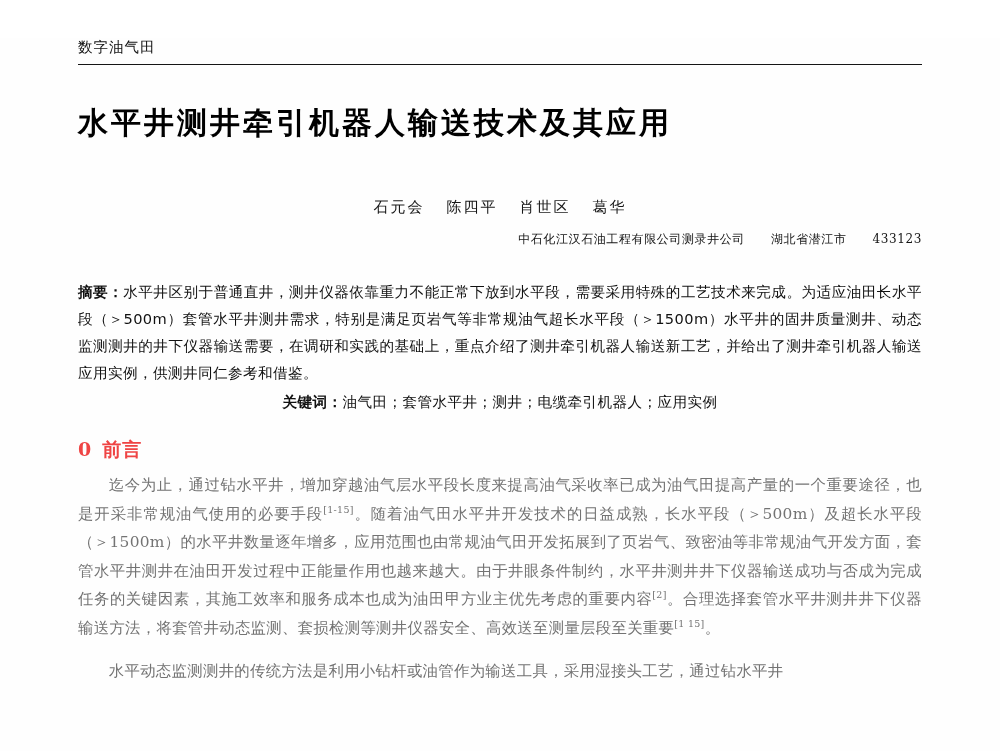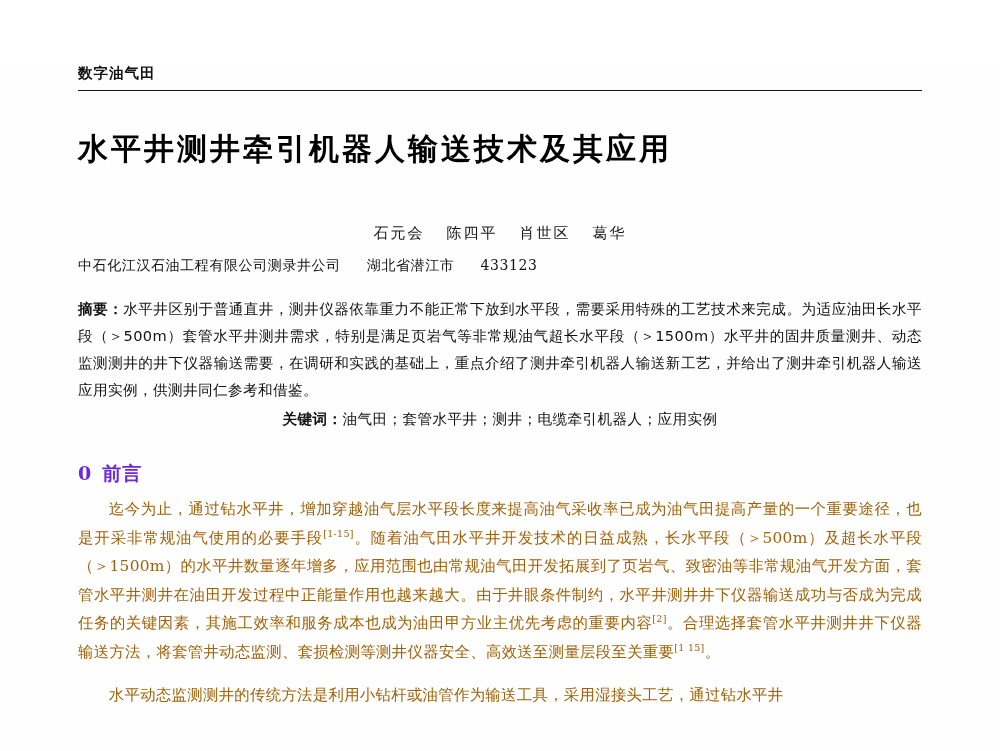--- a/index.html
+++ b/index.html
@@ -16,24 +16,24 @@
   }
   .page {
     position: relative;
     width: 1000px;
     height: 751px;
     background: #fefefe;
     box-sizing: border-box;
     padding: 0 78px;
   }
   .running-head {
-    margin-top: 64px;
+    margin-top: 38px;
     font-size: 14.5px;
     font-family: "DejaVu Serif", "Liberation Serif", serif;
-    font-weight: 700;
+    font-weight: 400;
     letter-spacing: 1px;
     color: #111;
   }
   .head-rule {
     margin-top: 7px;
     border-top: 1.6px solid #151515;
     width: 100%;
   }
   .title {
     margin-top: 38px;
@@ -51,32 +51,32 @@
     font-family: Liberation Mono, monospace;
     letter-spacing: 2px;
     color: #161616;
   }
   .authors .sp {
     display: inline-block;
     width: 22px;
   }
   .affiliation {
     margin-top: 14px;
-    text-align: left;
-    font-size: 14px;
+    text-align: right;
+    font-size: 12px;
     font-family: "DejaVu Serif", "Liberation Serif", serif;
     letter-spacing: 0.6px;
     color: #131313;
   }
   .affiliation .gap {
     display: inline-block;
     width: 26px;
   }
   .abstract {
-    margin-top: 20px;
+    margin-top: 30px;
     font-size: 14.6px;
     line-height: 27px;
     text-align: justify;
     letter-spacing: 0.4px;
     color: #111;
   }
   .abstract .lbl {
     font-weight: 700;
   }
   .keywords {
@@ -84,38 +84,38 @@
     font-size: 14.6px;
     line-height: 27px;
     letter-spacing: 0.4px;
     color: #111;
     text-align: center;
   }
   .keywords .lbl {
     font-weight: 700;
   }
   .section-head {
-    margin-top: 29px;
+    margin-top: 22px;
     font-size: 19px;
     font-weight: 700;
     font-family: "DejaVu Serif", "Liberation Serif", serif;
     letter-spacing: 1px;
-    color: #6d28d9;
+    color: #ef4444;
   }
   .section-head .num {
     margin-right: 10px;
   }
   .body-par {
     margin-top: 8px;
     font-size: 15.4px;
     line-height: 28.5px;
     text-align: justify;
     text-indent: 2em;
     letter-spacing: 0.3px;
-    color: #a16207;
+    color: #737373;
     font-family: "DejaVu Serif", "Liberation Serif", serif;
   }
   .body-par.tight {
     margin-top: 0;
   }
   sup {
     font-size: 9.5px;
     vertical-align: super;
     line-height: 0;
   }

